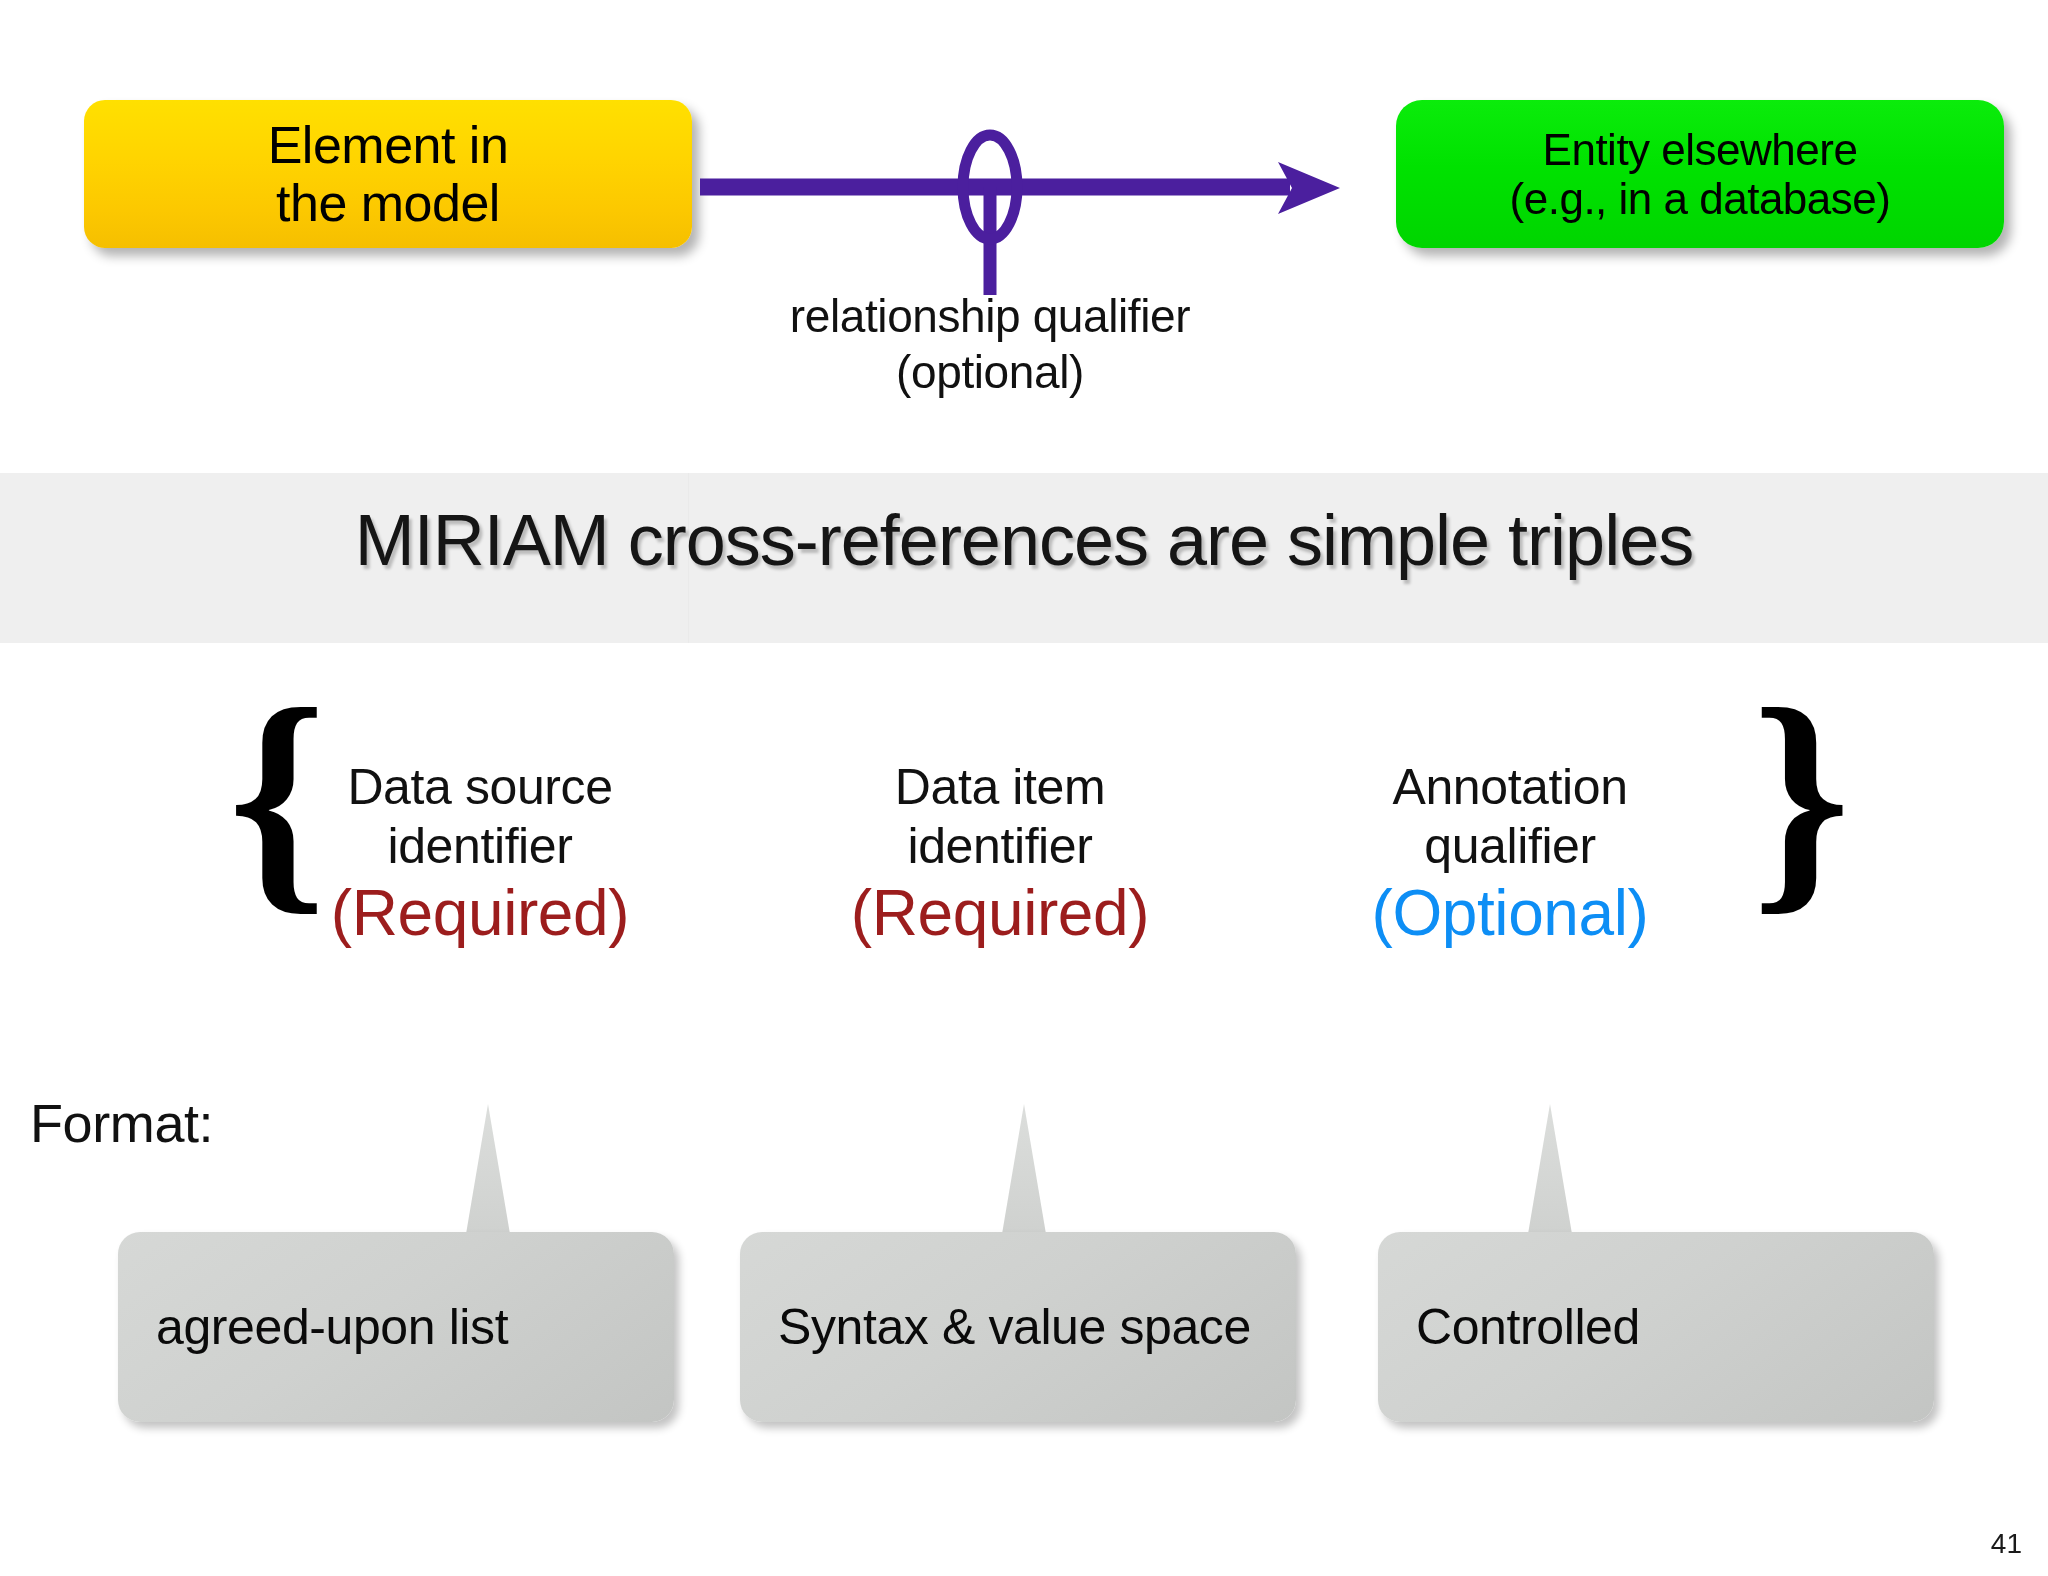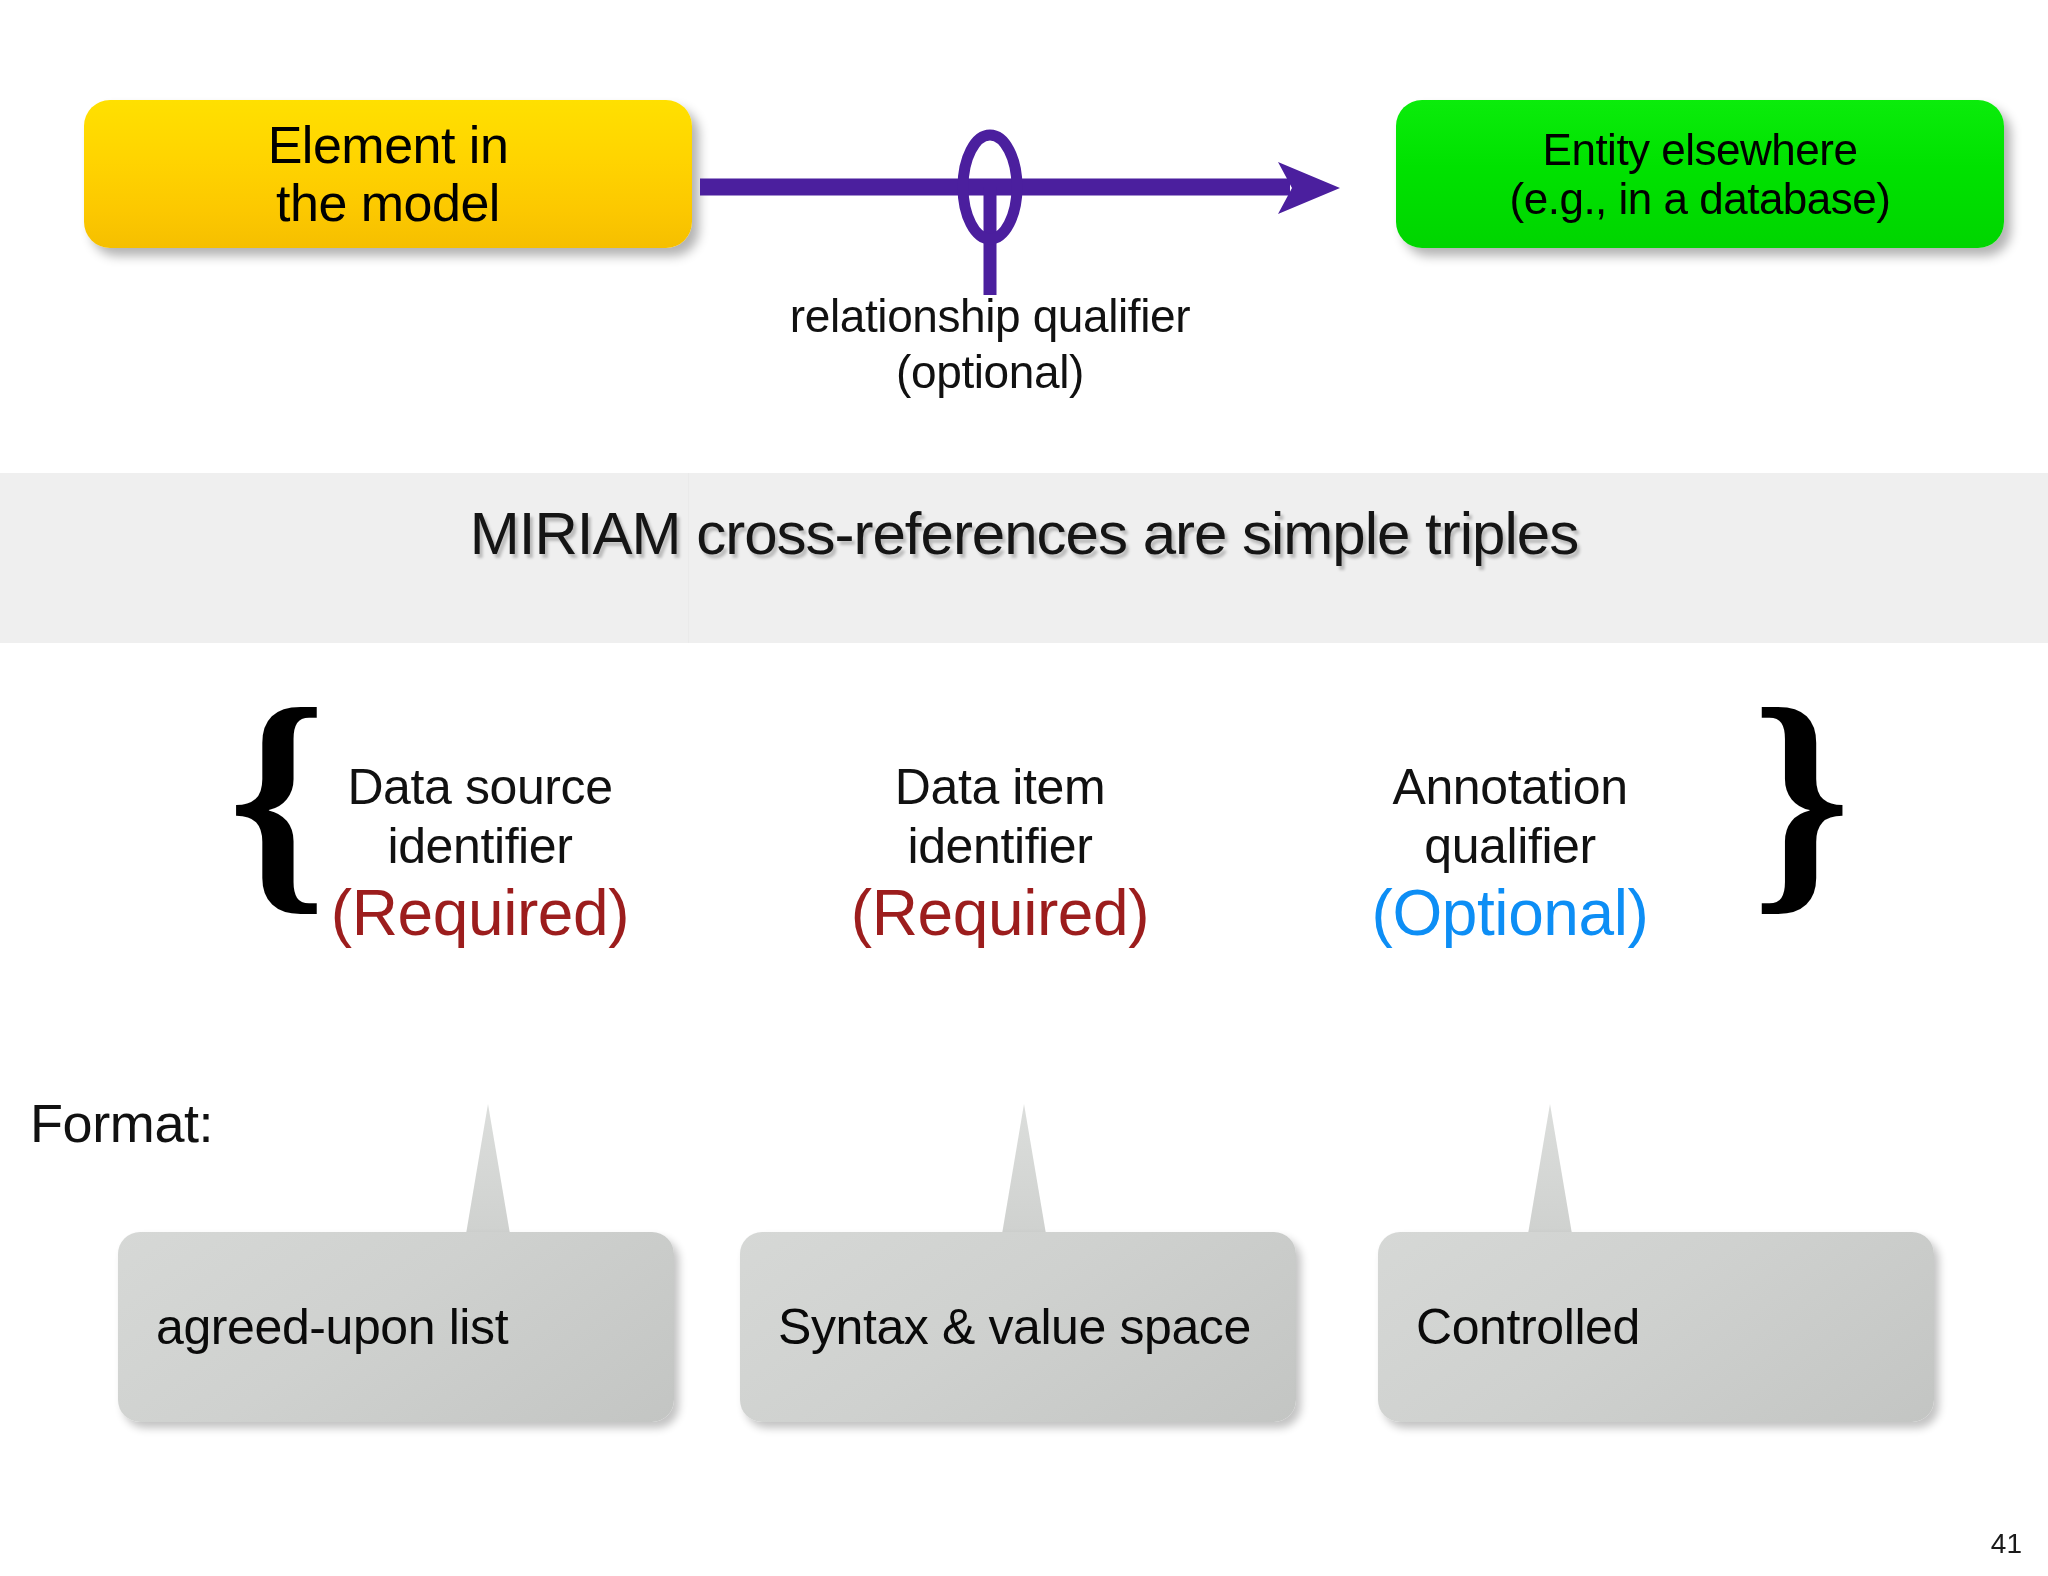--- a/index.html
+++ b/index.html
@@ -33,20 +33,21 @@
     font-weight: 400;
     letter-spacing: -0.5px;
   }
   .node-yellow {
     left: 84px;
     top: 100px;
     width: 608px;
     height: 148px;
     background: linear-gradient(180deg, #ffe000 0%, #ffd400 40%, #fcc800 75%, #f5bf00 100%);
     font-size: 52px;
+    border-radius: 21px;
   }
   .node-green {
     left: 1396px;
     top: 100px;
     width: 608px;
     height: 148px;
     background: linear-gradient(180deg, #0bec0b 0%, #00e200 45%, #00d500 100%);
     font-size: 44px;
   }
   .node-box .lines {
@@ -89,21 +90,21 @@
     width: 1px;
     height: 170px;
     background: #eaeaea;
   }
   .slide-title {
     position: absolute;
     left: 0;
     top: 499px;
     width: 2048px;
     text-align: center;
-    font-size: 60px;
+    font-size: 72px;
     color: #151515;
     letter-spacing: -1px;
     text-shadow: 3px 4px 3px rgba(0,0,0,0.22);
   }
 
   
   .brace {
     position: absolute;
     font-size: 250px;
     line-height: 1;

